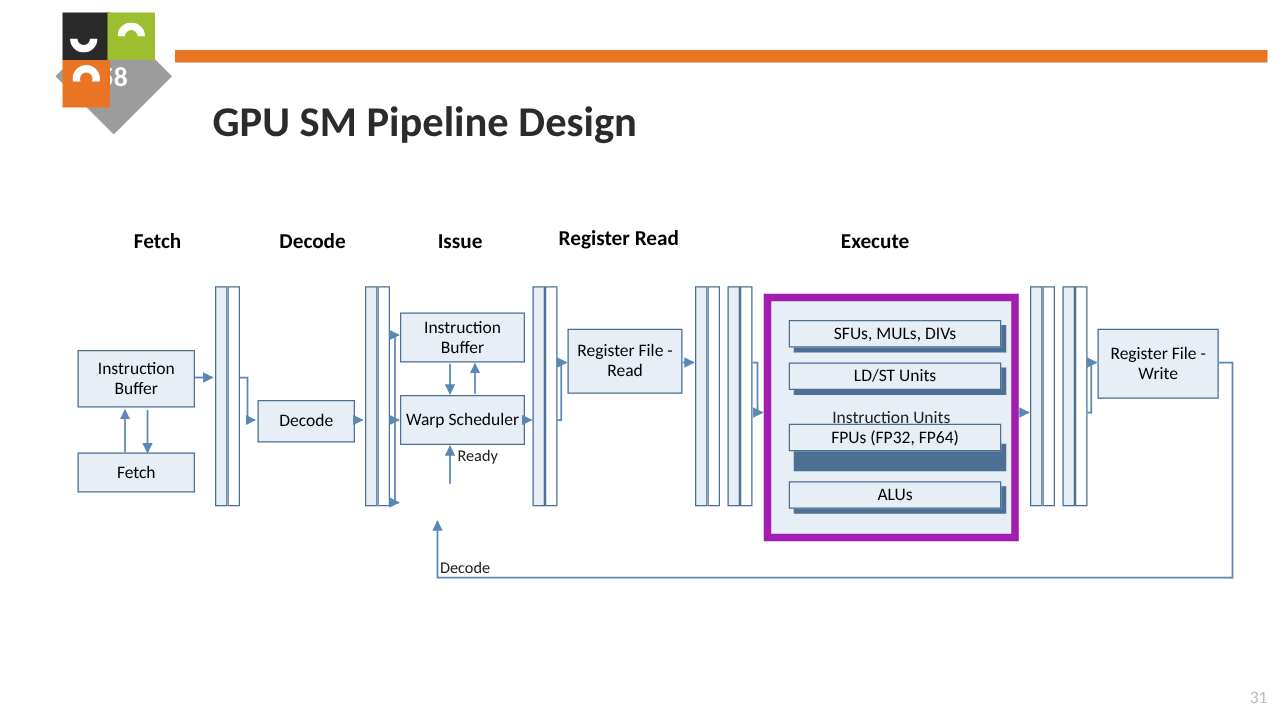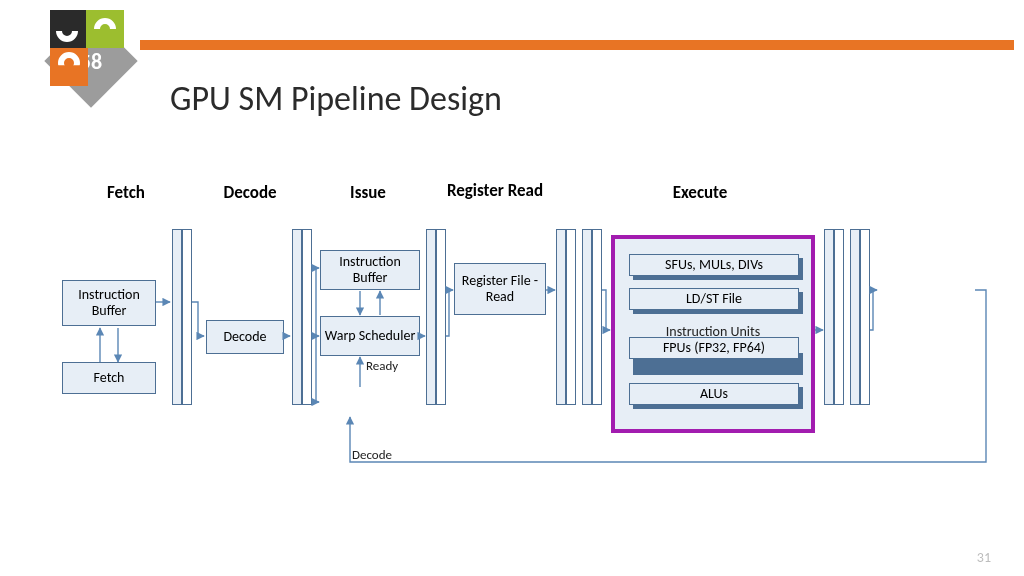--- a/index.html
+++ b/index.html
@@ -26,39 +26,39 @@
                          width:22px;height:22px;border:6px solid #fff;
                          border-radius:50%;box-sizing:border-box;
                          clip-path:inset(50% 0 0 0);}
   .logo .sq-orange{position:absolute;left:22px;top:38px;width:38px;height:38px;
                    background:#E87424;}
   .logo .sq-orange::after{content:"";position:absolute;left:8px;top:4px;
                           width:22px;height:22px;border:6px solid #fff;
                           border-radius:50%;box-sizing:border-box;
                           clip-path:inset(0 0 40% 0);}
   
-  .title{position:absolute;left:170px;top:78px;font-size:34px;font-weight:400;
+  .title{position:absolute;left:170px;top:78px;font-size:34px;font-weight:700;
          color:#2b2b2b;}
   
   .hdr{position:absolute;top:182px;font-weight:700;font-size:17px;
        text-align:center;color:#000;}
   
   .box{position:absolute;background:#E7EEF6;border:1px solid #4d6f94;
        display:flex;align-items:center;justify-content:center;
        text-align:center;font-size:14px;color:#000;line-height:1.15;
        box-sizing:border-box;}
-  .unitbox{position:absolute;background:#E7EEF6;border:4px solid #a21caf;
+  .unitbox{position:absolute;background:#E7EEF6;border:6px solid #a21caf;
            box-sizing:border-box;}
   .unitlabel{position:absolute;left:0;right:0;text-align:center;font-size:14px;}
   .latch{position:absolute;width:10px;border:1px solid #4d6f94;background:#fff;
          box-sizing:border-box;}
   .latch.on{background:#E7EEF6;}
   .shadow{position:absolute;background:#4d6f94;box-sizing:border-box;}
   .small-label{position:absolute;font-size:13px;}
-  .page-num{position:absolute;right:33px;bottom:10px;color:#bdbdbd;
+  .page-num{position:absolute;right:10px;bottom:10px;color:#bdbdbd;
             font-size:14px;}
   
   svg.arrows{position:absolute;inset:0;width:1024px;height:576px;
              pointer-events:none;}
   .wire{stroke:#5b87b5;stroke-width:1.4;fill:none;}
 </style>
 </head>
 <body>
 
 <div class="stage">
@@ -111,31 +111,32 @@
   <div class="small-label" style="left:366px;top:358px">Ready</div>
 
   <div class="box" style="left:454px;top:263px;width:92px;height:52px">Register File - Read</div>
 
   <div class="unitbox" style="left:611px;top:235px;width:204px;height:198px">
 
     <div class="shadow" style="left:18px;top:19px;width:170px;height:22px"></div>
     <div class="box" style="left:14px;top:15px;width:170px;height:22px">SFUs, MULs, DIVs</div>
 
     <div class="shadow" style="left:18px;top:53px;width:170px;height:22px"></div>
-    <div class="box" style="left:14px;top:49px;width:170px;height:22px">LD/ST File</div>
+    <div class="box" style="left:14px;top:49px;width:170px;height:22px">LD/ST Units</div>
 
     <div class="unitlabel" style="top:84px">Instruction Units</div>
 
     <div class="shadow" style="left:18px;top:114px;width:170px;height:22px"></div>
     <div class="box" style="left:14px;top:98px;width:170px;height:22px">FPUs (FP32, FP64)</div>
 
     <div class="shadow" style="left:18px;top:148px;width:170px;height:22px"></div>
     <div class="box" style="left:14px;top:144px;width:170px;height:22px">ALUs</div>
   </div>
 
+  <div class="box" style="left:878px;top:263px;width:97px;height:56px">Register File - Write</div>
 
   <div class="small-label" style="left:352px;top:447px">Decode</div>
 
   <div class="page-num">31</div>
 
   <svg class="arrows">
     <defs>
       <marker id="ah" viewBox="0 0 10 10" refX="9" refY="5" markerWidth="6" markerHeight="6" orient="auto-start-reverse">
         <path d="M0 0 L10 5 L0 10 z" fill="#5b87b5"></path>
       </marker>

